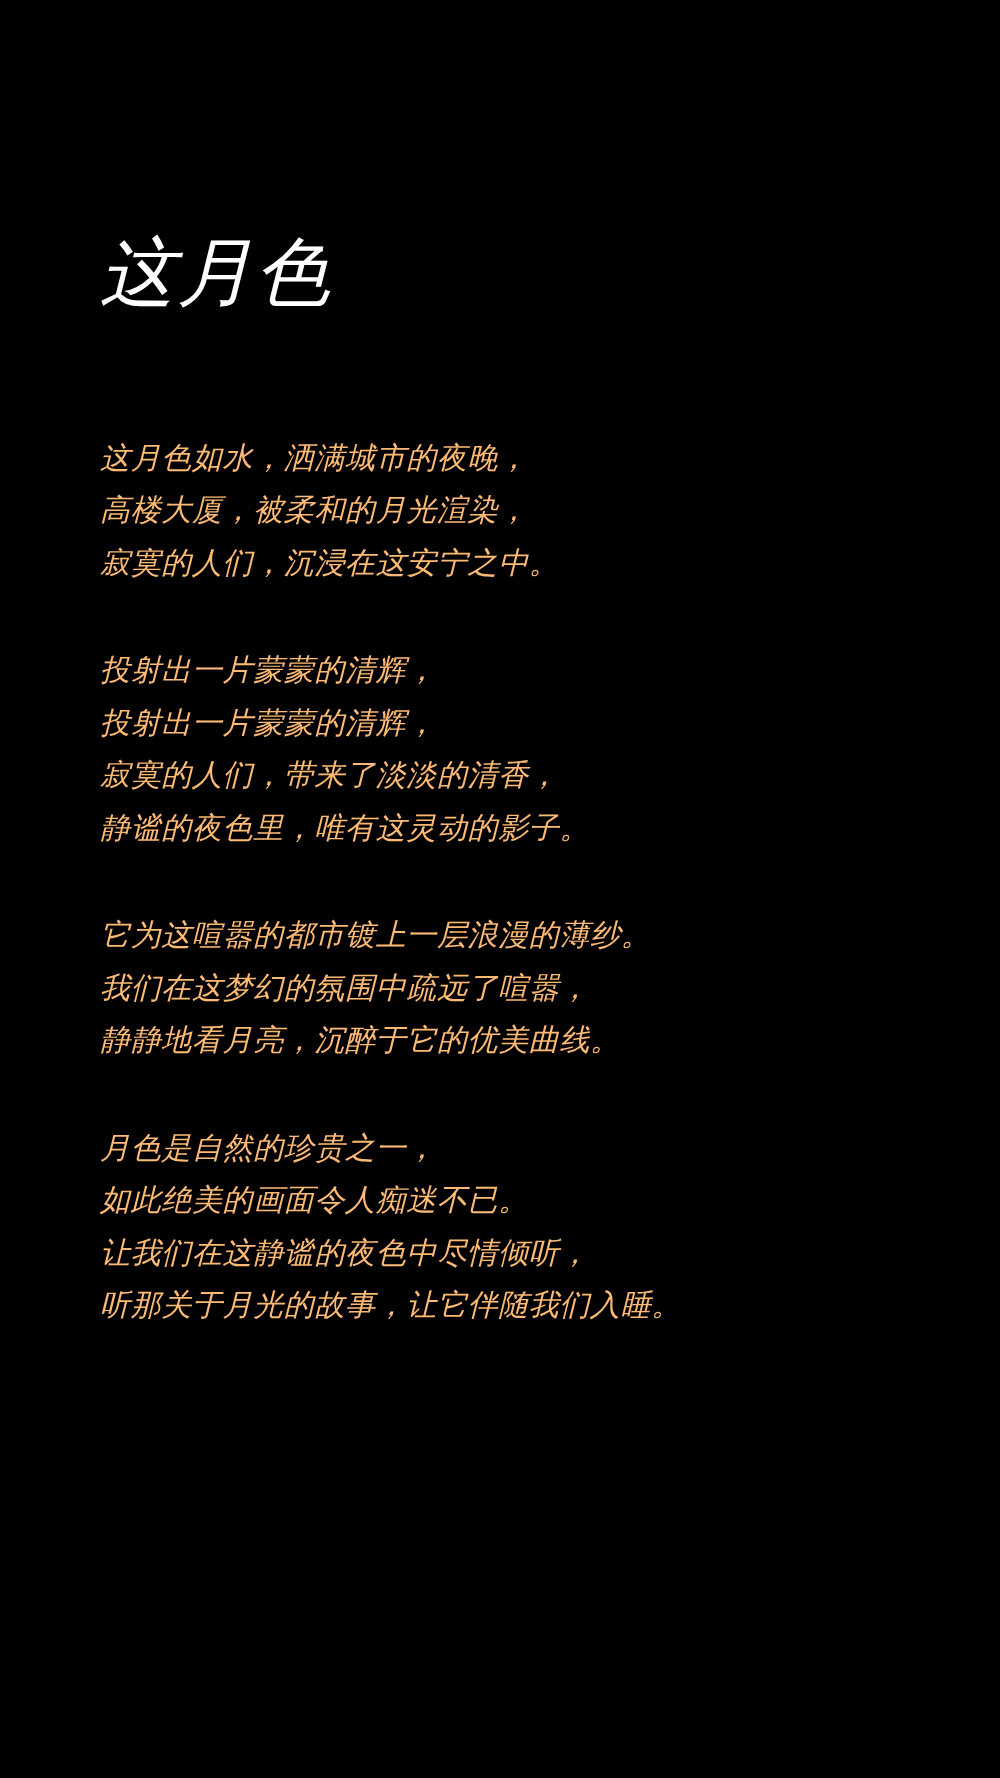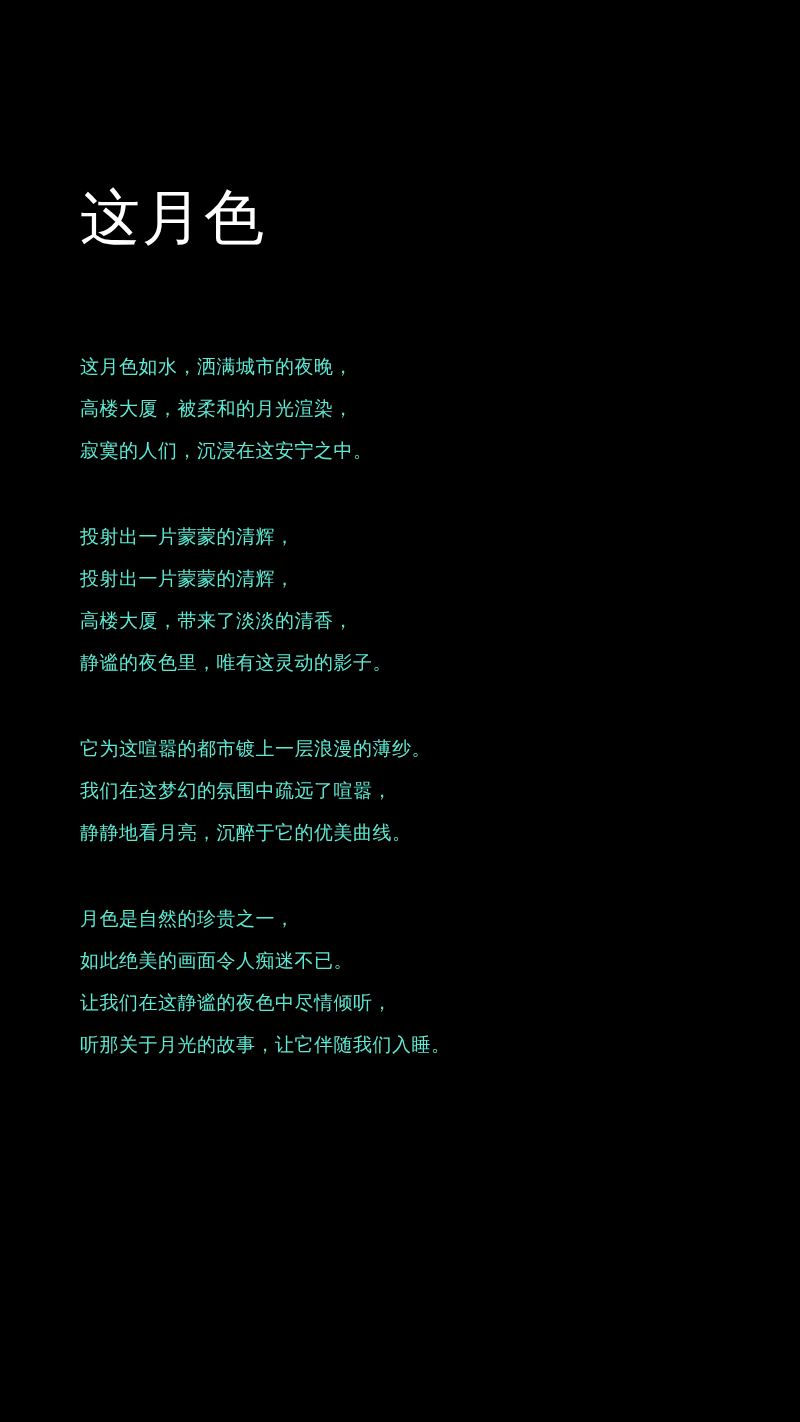--- a/index.html
+++ b/index.html
@@ -15,20 +15,21 @@
     color: #ffffff;
     -webkit-font-smoothing: antialiased;
   }
   .page {
     width: 800px;
     height: 1412px;
     background: #000000;
     box-sizing: border-box;
     padding: 0 80px;
     position: relative;
+    font-style: italic;
   }
   .poem-title {
     font-size: 60px;
     line-height: 1.2;
     font-weight: 400;
     letter-spacing: 2px;
     color: #ffffff;
     margin: 0;
     padding-top: 182px;
     white-space: pre;
@@ -37,24 +38,24 @@
     margin-top: 92px;
   }
   .stanza {
     margin: 0 0 44px 0;
   }
   .stanza:last-child {
     margin-bottom: 0;
     margin-top: 36px;
   }
   .poem-line {
-    font-size: 19px;
+    font-size: 24px;
     line-height: 42px;
     letter-spacing: 0.5px;
-    color: #5eead4;
+    color: #fdba74;
     white-space: pre;
   }
 </style>
 </head>
 <body>
 
 <div class="page">
 
   <h1 class="poem-title">这月色</h1>
 
@@ -62,21 +63,21 @@
 
     <div class="stanza">
       <div class="poem-line">这月色如水，洒满城市的夜晚，</div>
       <div class="poem-line">高楼大厦，被柔和的月光渲染，</div>
       <div class="poem-line">寂寞的人们，沉浸在这安宁之中。</div>
     </div>
 
     <div class="stanza">
       <div class="poem-line">投射出一片蒙蒙的清辉，</div>
       <div class="poem-line">投射出一片蒙蒙的清辉，</div>
-      <div class="poem-line">高楼大厦，带来了淡淡的清香，</div>
+      <div class="poem-line">寂寞的人们，带来了淡淡的清香，</div>
       <div class="poem-line">静谧的夜色里，唯有这灵动的影子。</div>
     </div>
 
     <div class="stanza">
       <div class="poem-line">它为这喧嚣的都市镀上一层浪漫的薄纱。</div>
       <div class="poem-line">我们在这梦幻的氛围中疏远了喧嚣，</div>
       <div class="poem-line">静静地看月亮，沉醉于它的优美曲线。</div>
     </div>
 
     <div class="stanza">

